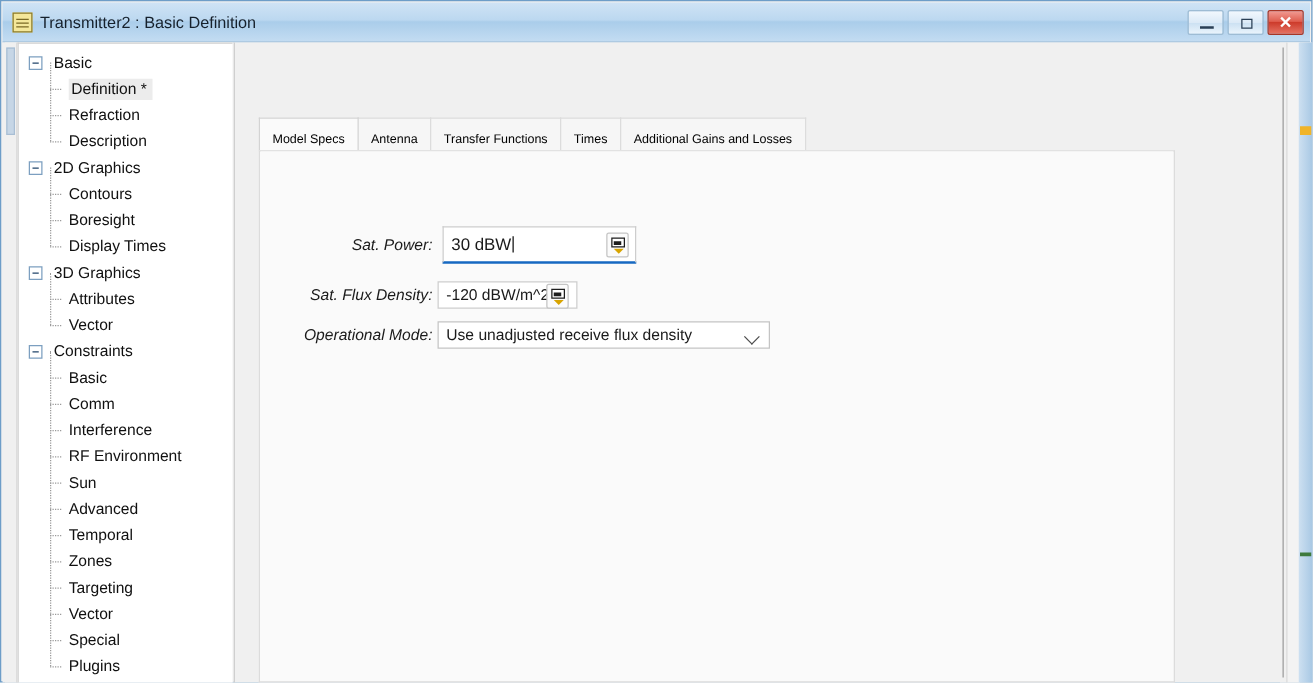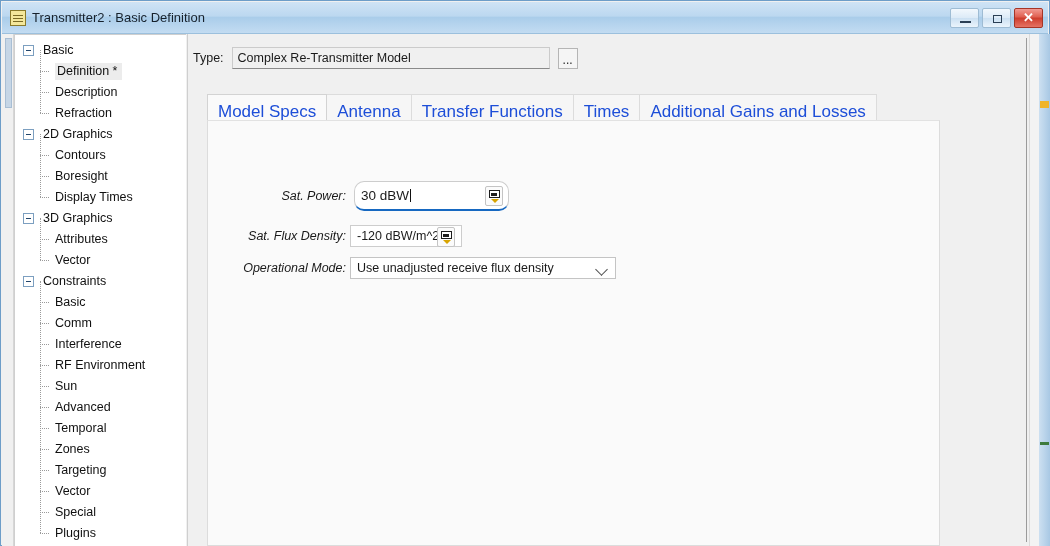--- a/index.html
+++ b/index.html
@@ -216,22 +216,22 @@
     position: absolute;
     left: 19px; top: 60px;
     width: 733px; height: 26px;
     display: flex;
     align-items: flex-end;
   }
   .tab {
     height: 26px;
     line-height: 26px;
     padding: 4px 10px;
-    font-size: 17px;
-    color: #1d4ed8;
+    font-size: 10px;
+    color: #000000;
     background: #f6f6f6;
     border: 1px solid #dcdcdc;
     border-bottom: none;
     box-sizing: border-box;
     margin-right: -1px;
     white-space: nowrap;
   }
   .tab.active {
     background: #fafafa;
     border-color: #d3d3d3;
@@ -408,22 +408,22 @@
   </div>
 
   <div class="tree-outer">
     <div class="tree-scrollbar">
       <div class="tree-scroll-thumb"></div>
     </div>
     <div class="tree-panel">
       <div class="tree" id="tree-root">
           <div class="tnode group"><span class="expander"></span><span>Basic</span></div>
           <div class="tnode leaf"><span class="dotline-h"></span><span class="label-hl">Definition *</span></div>
+          <div class="tnode leaf"><span class="dotline-h"></span><span>Refraction</span></div>
           <div class="tnode leaf"><span class="dotline-h"></span><span>Description</span></div>
-          <div class="tnode leaf"><span class="dotline-h"></span><span>Refraction</span></div>
           <div class="tnode group"><span class="expander"></span><span>2D Graphics</span></div>
           <div class="tnode leaf"><span class="dotline-h"></span><span>Contours</span></div>
           <div class="tnode leaf"><span class="dotline-h"></span><span>Boresight</span></div>
           <div class="tnode leaf"><span class="dotline-h"></span><span>Display Times</span></div>
           <div class="tnode group"><span class="expander"></span><span>3D Graphics</span></div>
           <div class="tnode leaf"><span class="dotline-h"></span><span>Attributes</span></div>
           <div class="tnode leaf"><span class="dotline-h"></span><span>Vector</span></div>
           <div class="tnode group"><span class="expander"></span><span>Constraints</span></div>
           <div class="tnode leaf"><span class="dotline-h"></span><span>Basic</span></div>
           <div class="tnode leaf"><span class="dotline-h"></span><span>Comm</span></div>
@@ -440,40 +440,35 @@
           <div class="dotline-v" style="top: 15px; height: 63px;"></div>
           <div class="dotline-v" style="top: 99px; height: 63px;"></div>
           <div class="dotline-v" style="top: 183px; height: 42px;"></div>
           <div class="dotline-v" style="top: 246px; height: 252px;"></div>
         </div>
     </div>
   </div>
 
   <div class="content">
 
-    <div class="type-row">
-      <span class="type-label">Type:</span>
-      <div class="type-input">Complex Re-Transmitter Model</div>
-      <div class="ellipsis-btn">...</div>
-    </div>
 
     <div class="tabstrip" id="tabstrip">
         <div class="tab active">Model Specs</div>
         <div class="tab">Antenna</div>
         <div class="tab">Transfer Functions</div>
         <div class="tab">Times</div>
         <div class="tab">Additional Gains and Losses</div>
       </div>
 
     <div class="tabpanel">
       <div class="frm">
 
         <div class="frow" style="left:20px; top:60px;">
           <span class="flabel" style="width:118px;">Sat. Power:</span>
-          <div class="fld focused" style="width:155px; height:30px; margin-left:8px;border-radius:10px;">
+          <div class="fld focused" style="width:155px; height:30px; margin-left:8px;">
             <span class="fval" style="font-size:13.5px;">30 dBW</span>
               <span class="caret"></span>
             <div class="unit-btn" style="right:5px; top:4px;">
               <div class="unit-glyph"></div>
               <div class="unit-tri"></div>
             </div>
           </div>
         </div>
 
         <div class="frow" style="left:20px; top:104px;">

